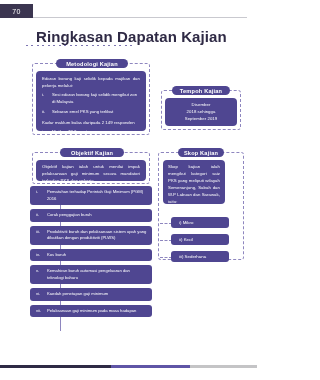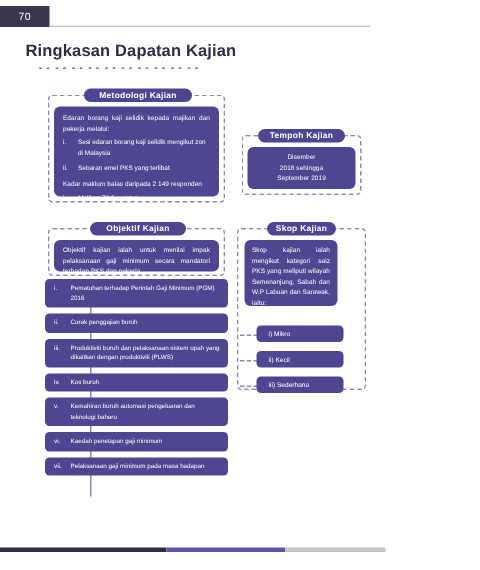--- a/index.html
+++ b/index.html
@@ -17,22 +17,22 @@
     display:flex;align-items:center;justify-content:center;
     letter-spacing:.3px;
   }
   .header-rule{
     position:absolute;left:33px;top:17px;right:10px;height:1px;
     background:#c9c9cf;
   }
 
   
   .title{
-    position:absolute;left:17px;top:28px;
-    font-size:11px;font-weight:bold;color:#2f2a45;
+    position:absolute;left:36px;top:28px;
+    font-size:15px;font-weight:bold;color:#2f2a45;
     letter-spacing:.1px;
   }
   .dotline{
     position:absolute;left:26px;top:43px;width:118px;height:5px;
     display:flex;gap:3.6px;align-items:center;
   }
   .dotline i{display:block;width:1.9px;height:1.9px;background:#6b62a8;border-radius:50%;}
 
   
   .dashbox{

